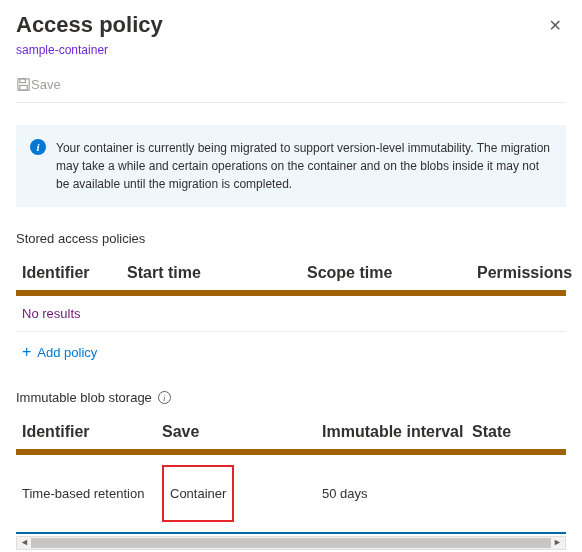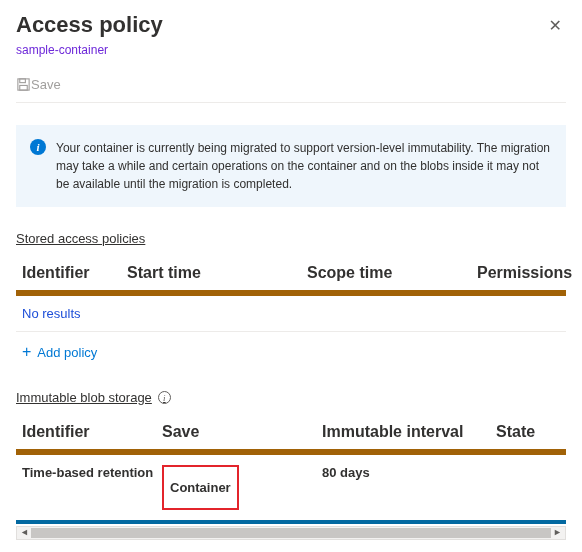--- a/index.html
+++ b/index.html
@@ -27,40 +27,40 @@
       color: #323130;
       margin-bottom: 24px;
     }
     .info-icon {
       position: absolute; left: 14px; top: 14px;
       width: 16px; height: 16px; border-radius: 50%;
       background: #0078d4; color: #fff;
       display: flex; align-items: center; justify-content: center;
       font-size: 11px; font-weight: bold; font-style: italic; font-family: Georgia, serif;
     }
-    .section-title { font-size: 13px; color: #323130; margin-bottom: 10px; display: flex; align-items: center; gap: 6px; text-decoration: underline; }
+    .section-title { font-size: 13px; color: #323130; margin-bottom: 10px; display: flex; align-items: center; gap: 6px; }
     .help-icon { width: 13px; height: 13px; border: 1px solid #605e5c; border-radius: 50%; display: inline-flex; align-items: center; justify-content: center; font-size: 9px; font-style: italic; font-family: Georgia, serif; color: #605e5c; }
     .table { width: 100%; }
     .thead { display: flex; padding: 8px 6px; font-weight: 600; font-size: 16px; border-bottom: 6px solid #a16207; }
-    .trow { display: flex; padding: 10px 6px; font-size: 13px; border-bottom: 4px solid #0369a1; align-items: flex-start; font-weight: bold; }
-    .no-results { padding: 10px 6px; color: #1d4ed8; border-bottom: 1px solid #edebe9; }
+    .trow { display: flex; padding: 10px 6px; font-size: 13px; border-bottom: 2px solid #0369a1; align-items: center; }
+    .no-results { padding: 10px 6px; color: #701a75; border-bottom: 1px solid #edebe9; }
     .c1 { flex: 0 0 140px; }
     .c2 { flex: 0 0 160px; }
     .c3 { flex: 0 0 150px; }
-    .c4 { flex: 1; margin-left: 24px; }
+    .c4 { flex: 1; }
     .sc1 { flex: 0 0 105px; }
     .sc2 { flex: 0 0 180px; }
     .sc3 { flex: 0 0 170px; }
     .sc4 { flex: 1; }
     .add-row { display: flex; align-items: center; gap: 6px; padding: 12px 6px; cursor: pointer; }
     .add-row.enabled { color: #0078d4; }
     .add-row.disabled { color: #a19f9d; cursor: default; }
     .plus { font-size: 16px; font-weight: 400; line-height: 1; }
     .section-gap { height: 18px; }
-    .highlight { border: 2px solid #e3242b; padding: 13px 6px; display: inline-block; }
+    .highlight { border: 2px solid #e3242b; padding: 19px 6px; display: inline-block; }
     .hscroll { height: 14px; background: #f3f2f1; position: relative; border: 1px solid #e1dfdd; margin-top: 2px; }
     .hscroll::before, .hscroll::after { position: absolute; top: 0; font-size: 9px; color: #605e5c; padding: 0 3px; }
     .hscroll::before { content: "◄"; left: 0; }
     .hscroll::after { content: "►"; right: 0; }
     .hscroll-thumb { position: absolute; left: 14px; right: 14px; top: 1px; bottom: 1px; background: #c8c6c4; }
   </style>
 </head>
 <body>
 
 <div class="header">
@@ -110,21 +110,21 @@
 <div class="table">
   <div class="thead">
     <div class="c1">Identifier</div>
     <div class="c2">Save</div>
     <div class="c3">Immutable interval</div>
     <div class="c4">State</div>
   </div>
   <div class="trow">
     <div class="c1">Time-based retention</div>
     <div class="c2"><span class="highlight">Container</span></div>
-    <div class="c3">80 days</div>
+    <div class="c3">50 days</div>
   </div>
 </div>
 <div class="hscroll">
     <div class="hscroll-thumb"></div>
   </div>
 <div class="add-row disabled">
   <span class="plus">+</span>
   <span>Add policy</span>
 </div>
 

